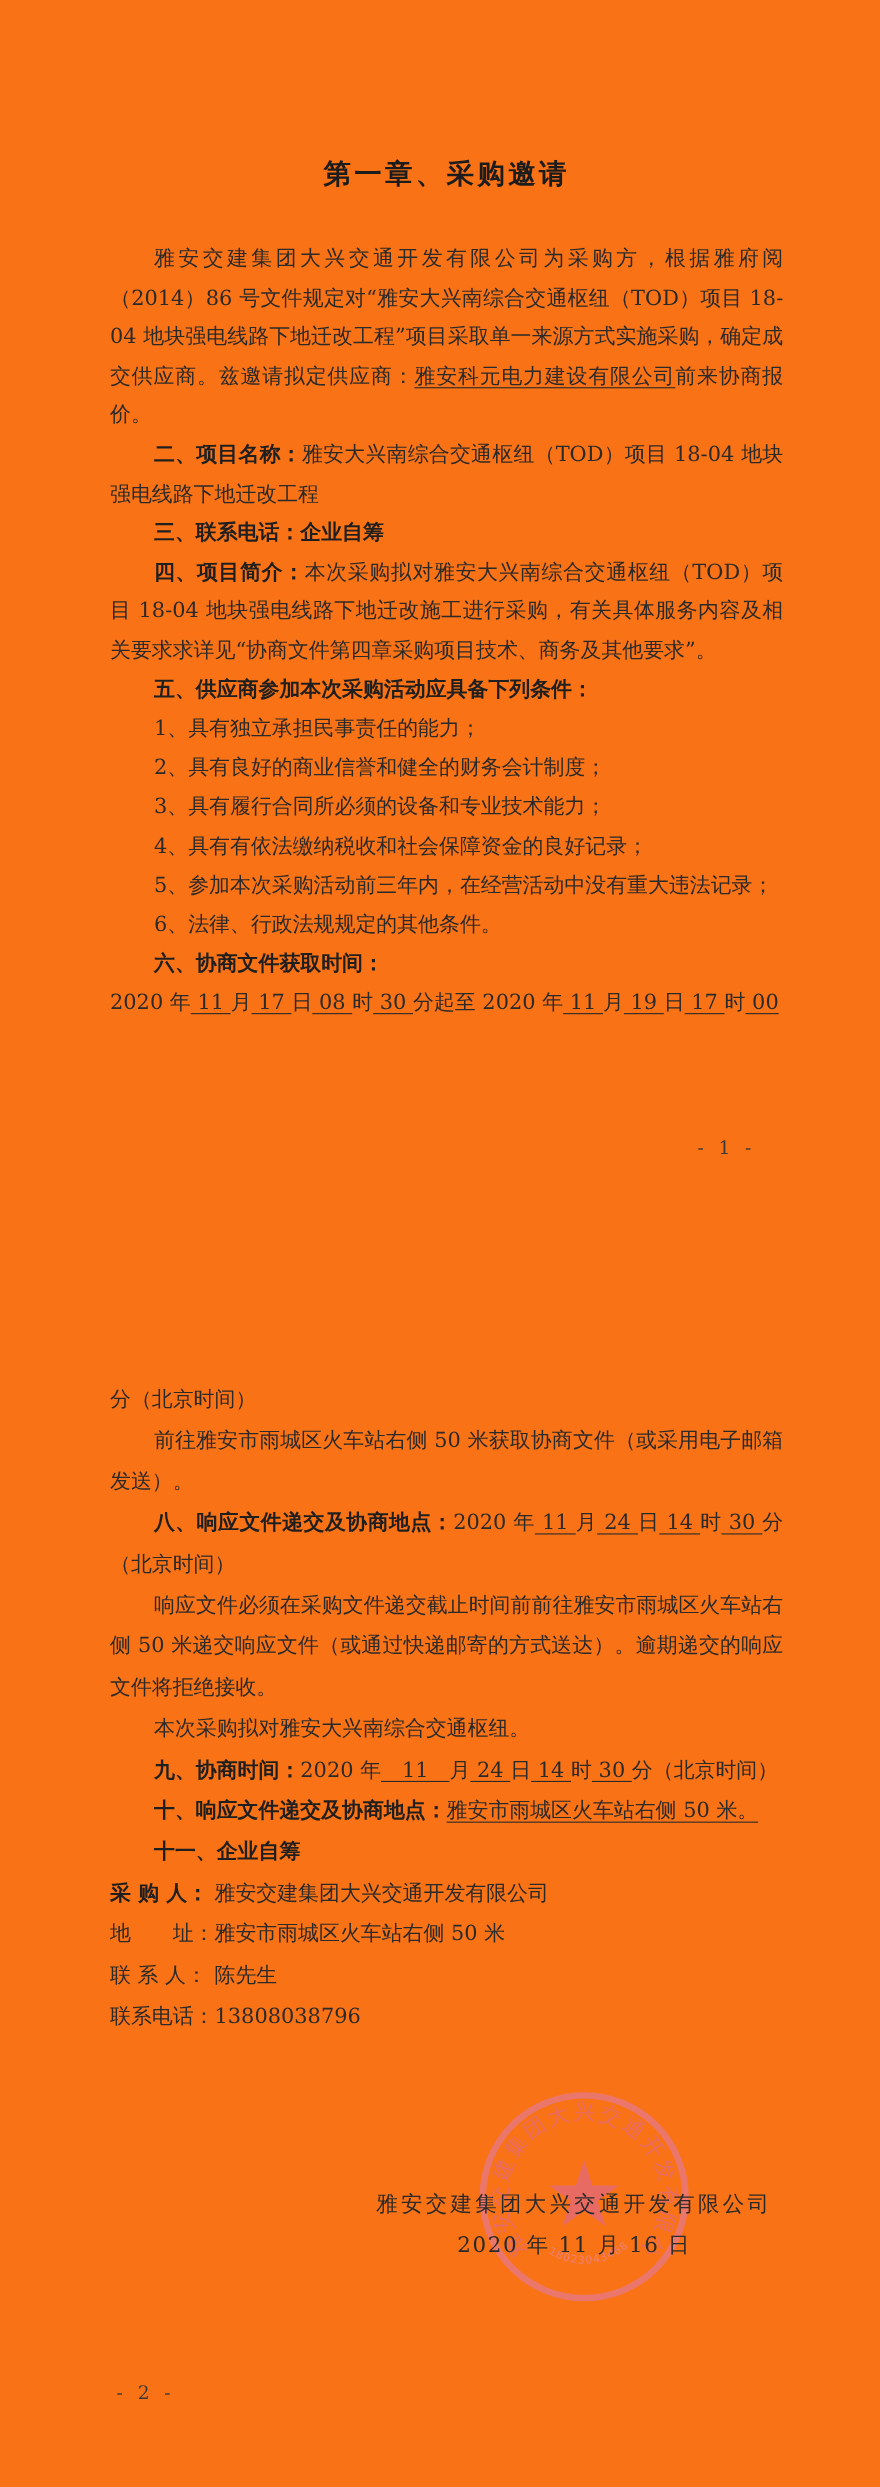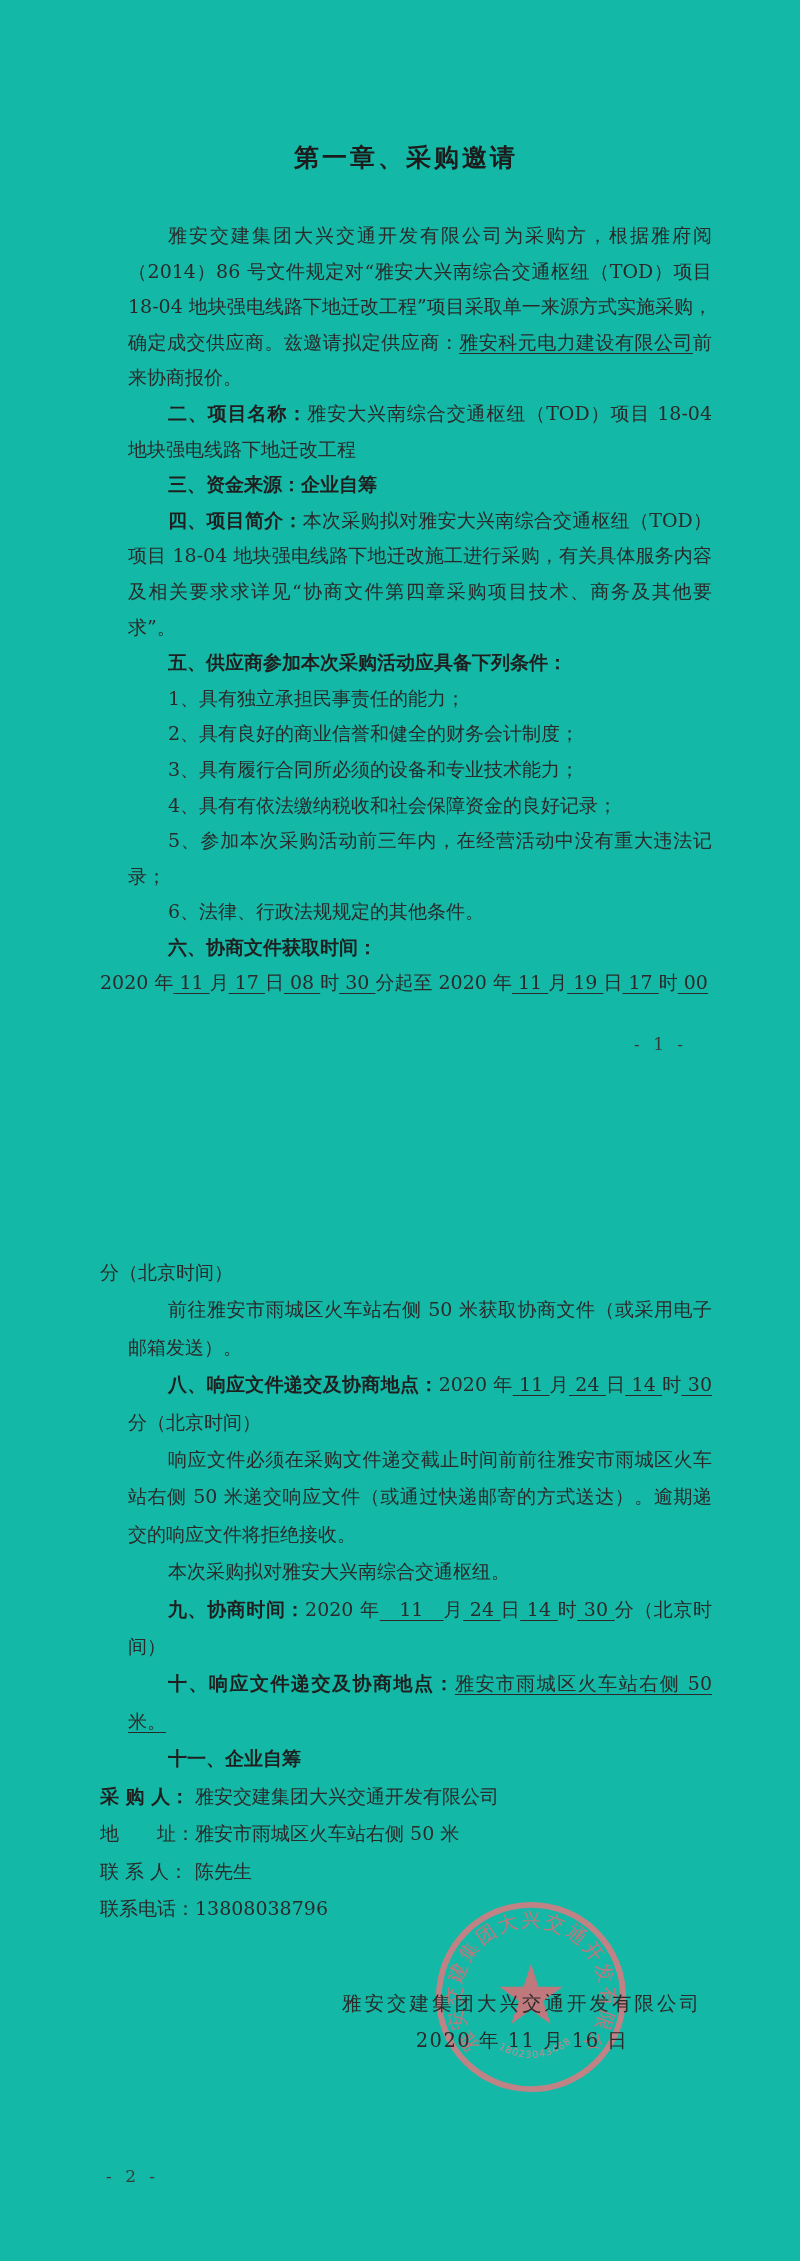--- a/index.html
+++ b/index.html
@@ -1,28 +1,28 @@
 <!DOCTYPE html>
 <html><head>
 <meta charset="utf-8">
 <style>
   html,body{margin:0;padding:0;}
   body{width:800px;height:2261px;background:#f3f3f3;}
-  .doc{position:absolute;left:0;top:0;width:800px;height:2261px;background:#14b8a6;
+  .doc{position:absolute;left:0;top:0;width:800px;height:2261px;background:#f97316;
        font-family:"DejaVu Serif","Liberation Serif",serif;color:#2a2a2a;overflow:hidden;}
   .page-body{position:absolute;left:100px;width:612px;}
   .p1{top:140px;}
   .p2{top:1254px;}
   .content{font-size:19px;text-align:justify;}
   .p1 .content{line-height:35.6px;}
   .p2 .content{line-height:37.4px;}
   p{margin:0;padding:0;}
   p.title{font-family:"DejaVu Sans","Liberation Sans",sans-serif;font-weight:bold;font-size:25px;
           letter-spacing:3px;text-align:center;color:#1c1c1c;margin-bottom:42px;line-height:36px;}
-  p.indent{text-indent:40px;margin-left:28px;}
+  p.indent{text-indent:40px;}
   .b{font-weight:bold;color:#1f1f1f;}
   .u{text-decoration:underline;text-underline-offset:4px;}
   .clabel{display:inline-block;min-width:95px;}
   .footer{position:absolute;font-size:17px;letter-spacing:4px;color:#3a3a3a;}
   .footer-1{left:634px;top:1034px;}
   .footer-2{left:106px;top:2166px;}
   .signature{position:absolute;left:338px;top:1990px;width:368px;text-align:center;
              font-size:19.5px;color:#2a2a2a;z-index:2;}
   .signature .company{letter-spacing:3px;white-space:nowrap;}
   .signature .date{margin-top:10px;letter-spacing:1.5px;}
@@ -32,21 +32,21 @@
 </head>
 <body>
 
 <div class="doc">
 
   <div class="page-body p1">
     <div class="content" id="page1-content">
         <p class="title"><span class="">第一章、采购邀请</span></p>
         <p class="indent"><span class="">雅安交建集团大兴交通开发有限公司为采购方，根据雅府阅（2014）86 号文件规定对“雅安大兴南综合交通枢纽（TOD）项目 18-04 地块强电线路下地迁改工程”项目采取单一来源方式实施采购，确定成交供应商。兹邀请拟定供应商：</span><span class="u">雅安科元电力建设有限公司</span><span class="">前来协商报价。</span></p>
         <p class="indent"><span class="b ">二、项目名称：</span><span class="">雅安大兴南综合交通枢纽（TOD）项目 18-04 地块强电线路下地迁改工程</span></p>
-        <p class="indent"><span class="b ">三、资金来源：企业自筹</span></p>
+        <p class="indent"><span class="b ">三、联系电话：企业自筹</span></p>
         <p class="indent"><span class="b ">四、项目简介：</span><span class="">本次采购拟对雅安大兴南综合交通枢纽（TOD）项目 18-04 地块强电线路下地迁改施工进行采购，有关具体服务内容及相关要求求详见“协商文件第四章采购项目技术、商务及其他要求”。</span></p>
         <p class="indent"><span class="b ">五、供应商参加本次采购活动应具备下列条件：</span></p>
         <p class="indent"><span class="">1、具有独立承担民事责任的能力；</span></p>
         <p class="indent"><span class="">2、具有良好的商业信誉和健全的财务会计制度；</span></p>
         <p class="indent"><span class="">3、具有履行合同所必须的设备和专业技术能力；</span></p>
         <p class="indent"><span class="">4、具有有依法缴纳税收和社会保障资金的良好记录；</span></p>
         <p class="indent"><span class="">5、参加本次采购活动前三年内，在经营活动中没有重大违法记录；</span></p>
         <p class="indent"><span class="">6、法律、行政法规规定的其他条件。</span></p>
         <p class="indent"><span class="b ">六、协商文件获取时间：</span></p>
         <p><span class="">2020 年</span><span class="u"> 11 </span><span class="">月</span><span class="u"> 17 </span><span class="">日</span><span class="u"> 08 </span><span class="">时</span><span class="u"> 30 </span><span class="">分起至 2020 年</span><span class="u"> 11 </span><span class="">月</span><span class="u"> 19 </span><span class="">日</span><span class="u"> 17 </span><span class="">时</span><span class="u"> 00</span></p>

